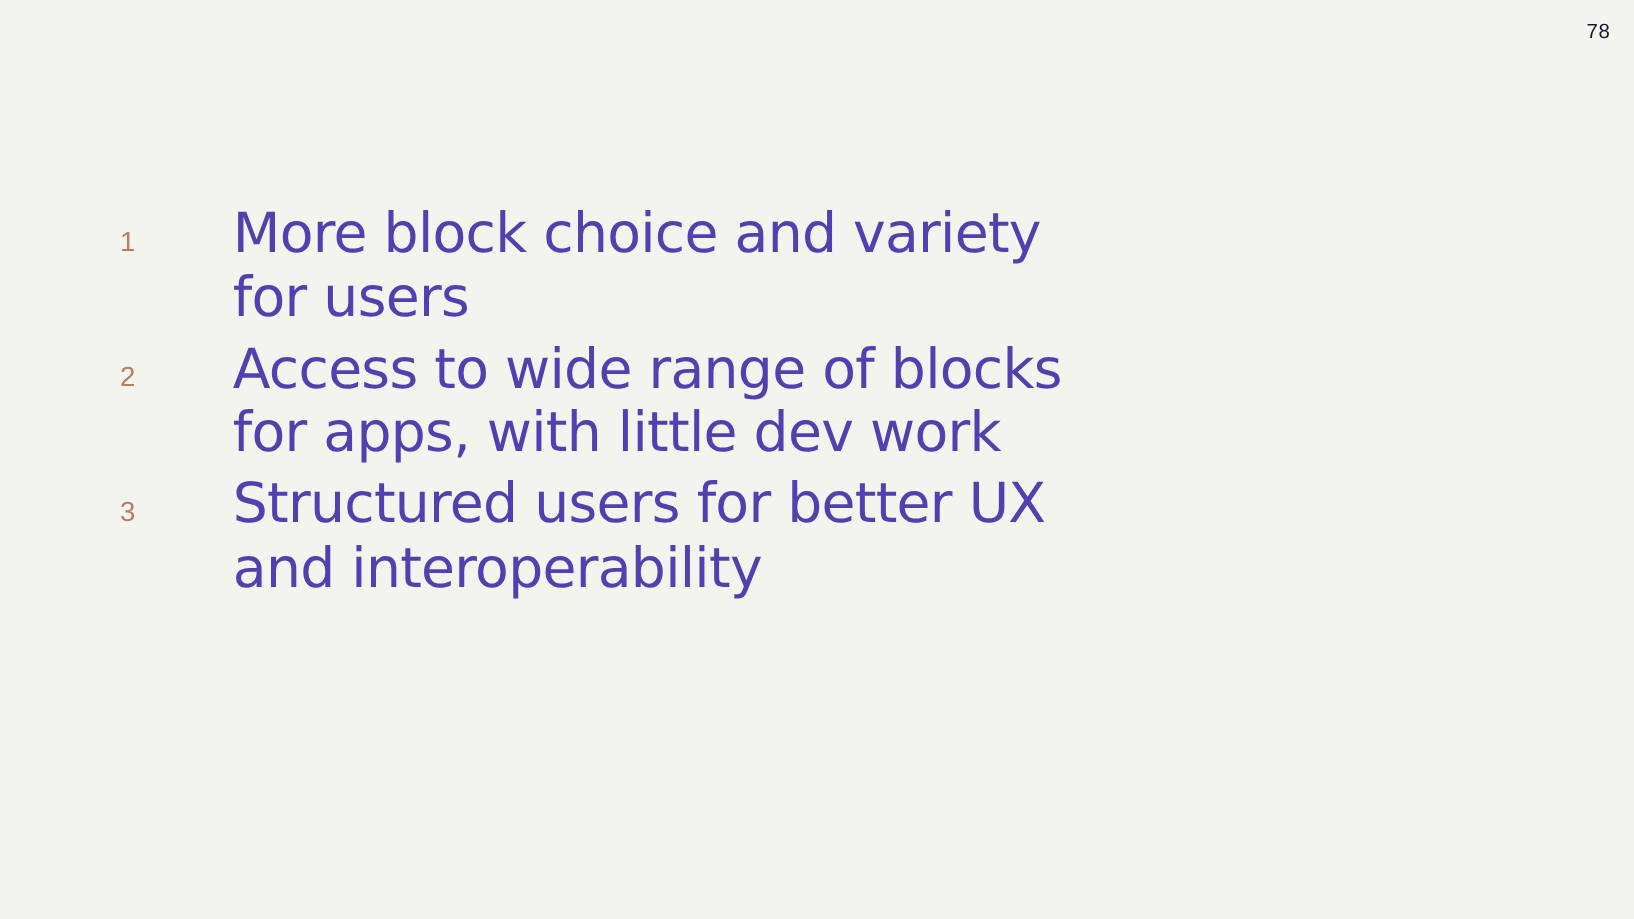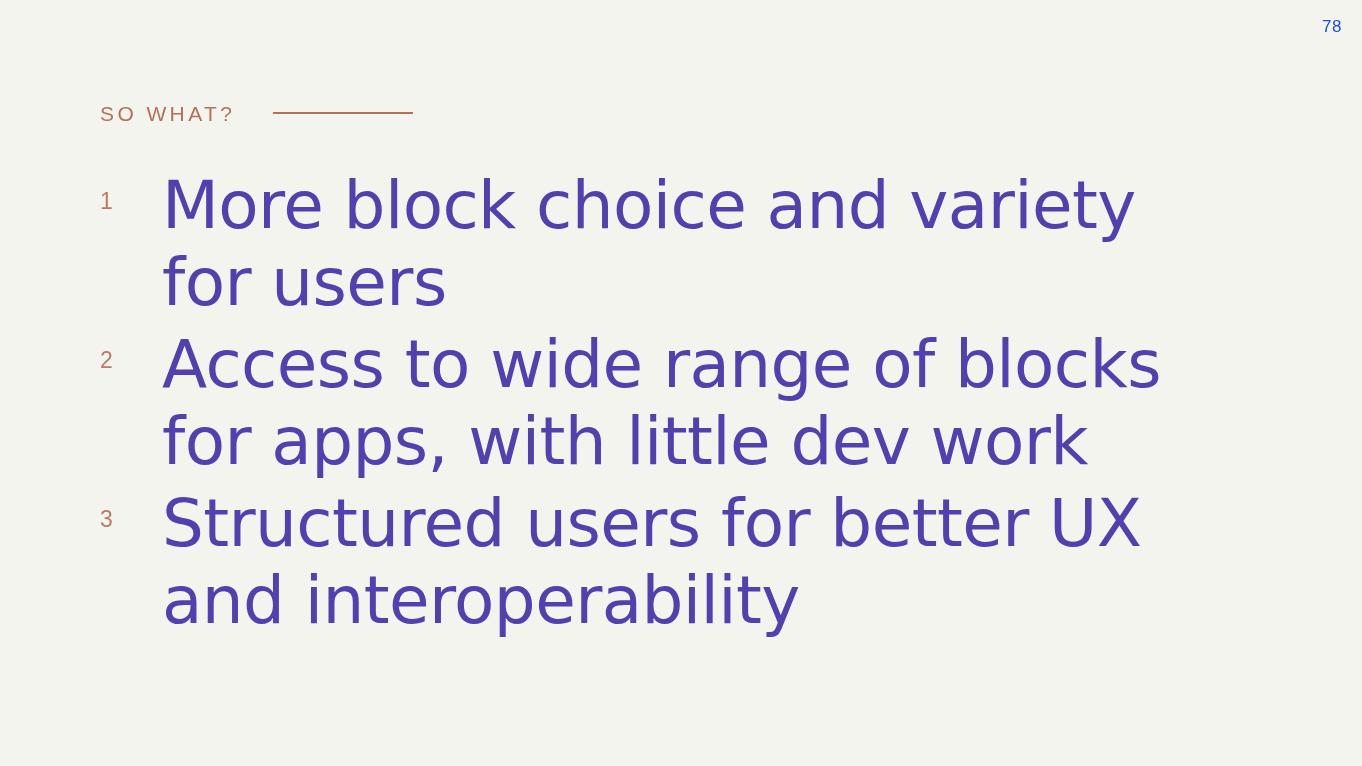--- a/index.html
+++ b/index.html
@@ -22,21 +22,21 @@
     background: #f4f4ef;
   }
 
   
   .page-number {
     position: absolute;
     top: 18px;
     right: 20px;
     font-size: 17px;
     letter-spacing: 0.5px;
-    color: #1d4ed8;
+    color: #0f172a;
     font-weight: 400;
     line-height: 1;
   }
 
   
   .eyebrow-row {
     position: absolute;
     left: 100px;
     top: 96px;
     display: flex;
@@ -78,40 +78,37 @@
     color: #bc7a60;
     font-size: 23px;
     font-weight: 400;
     line-height: 1;
     padding-top: 22px;
     letter-spacing: 0px;
   }
   .item-text {
     flex: 1;
     color: #5340b0;
-    font-size: 66px;
+    font-size: 46px;
     font-weight: 400;
     line-height: 1.16;
     letter-spacing: -0.6px;
     white-space: pre-line;
     font-family: "DejaVu Sans", "Liberation Sans", sans-serif;
     font-stretch: normal;
+    margin-left: 32px;
   }
 </style>
 </head>
 <body>
 
 <div class="slide">
 
   <div class="page-number">78</div>
 
-  <div class="eyebrow-row">
-    <div class="eyebrow-label">SO WHAT?</div>
-    <div class="eyebrow-rule"></div>
-  </div>
 
   <div class="list">
 
     <div class="list-item">
       <div class="item-marker">1</div>
       <div class="item-text">More block choice and variety
 for users</div>
     </div>
 
     <div class="list-item">

